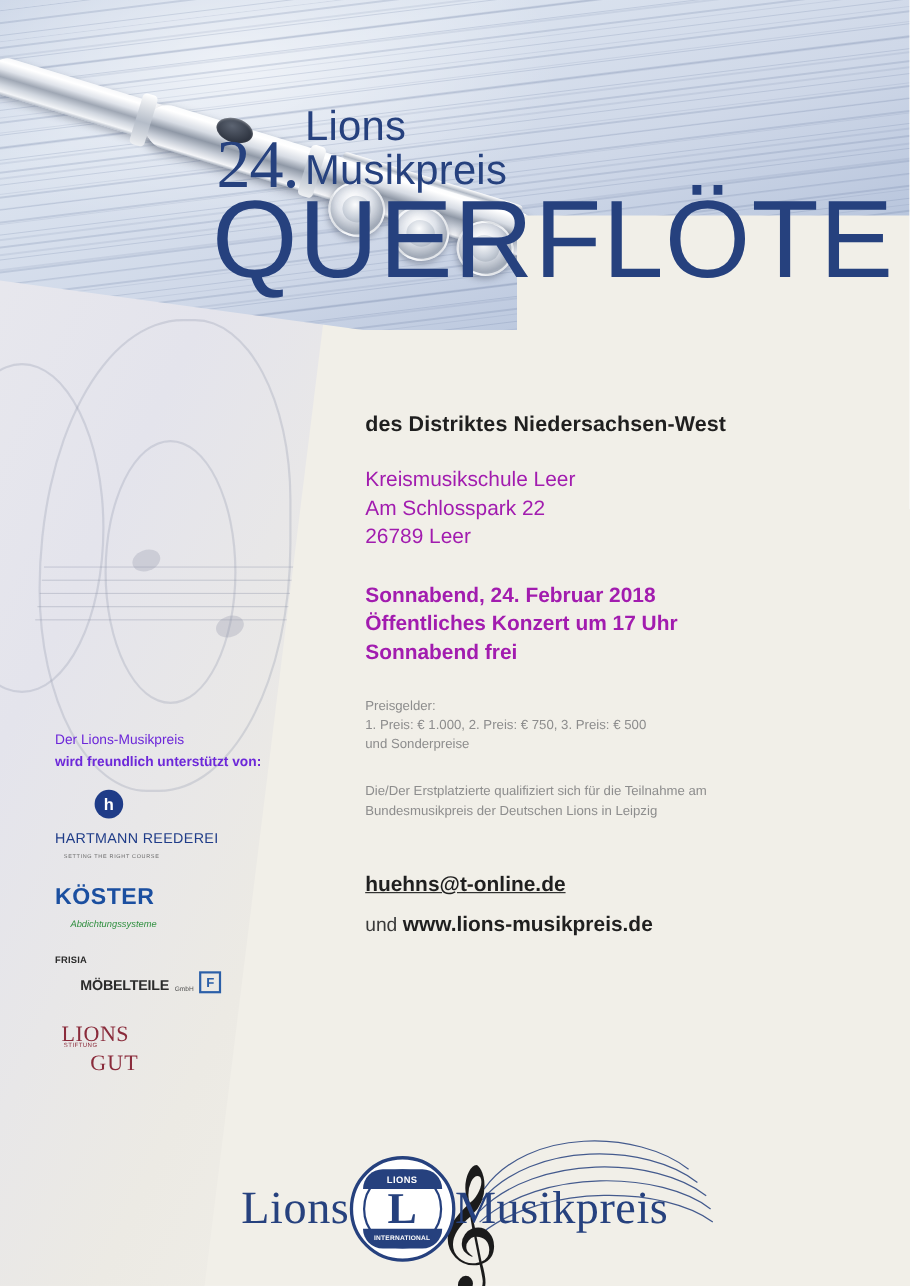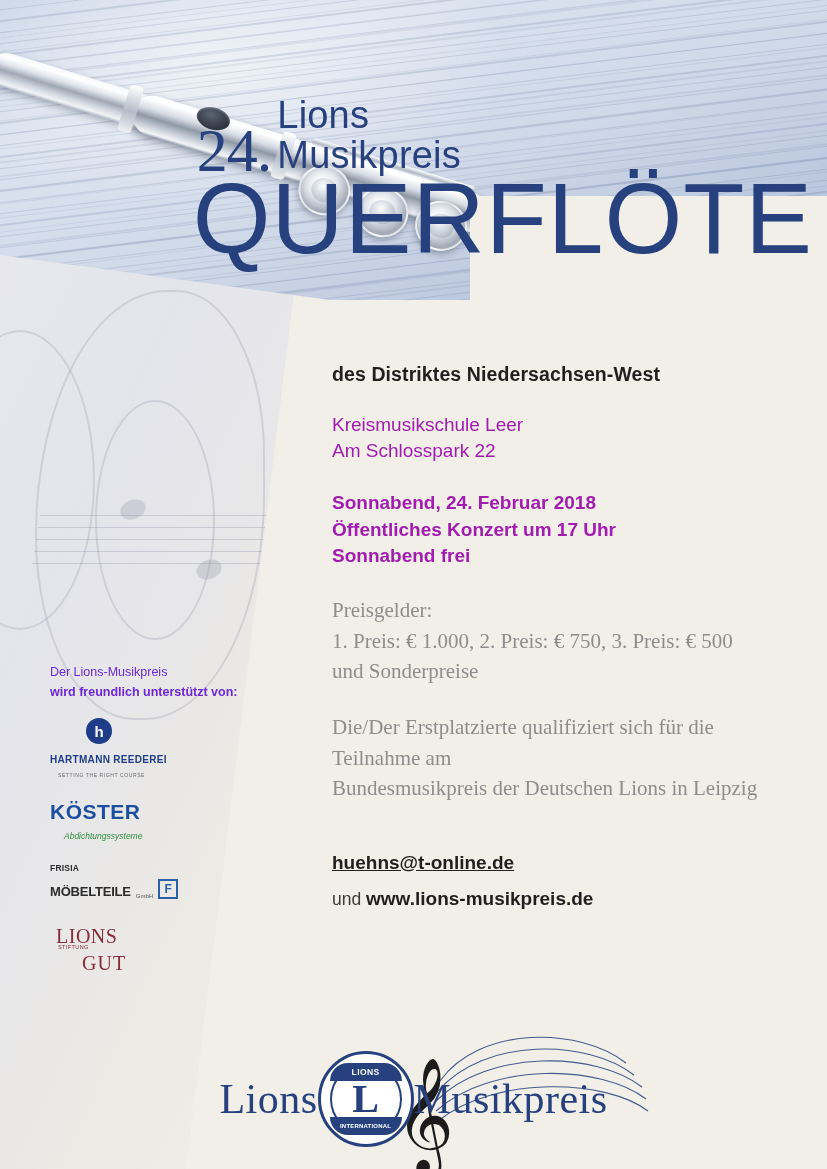--- a/index.html
+++ b/index.html
@@ -171,43 +171,42 @@
     line-height: .9;
     font-weight: 400;
     color: #26417e;
     margin-top: -2px;
     margin-left: -4px;
   }
 
   
   .body-text {
     position: absolute;
-    left: 332px; top: 363px;
+    left: 332px; top: 375px;
     width: 470px;
     color: #2b2b2b;
   }
   .b-strong {
     font-size: 19.5px;
     font-weight: bold;
     color: #1f1f1f;
     letter-spacing: .1px;
   }
   .b-block {
     margin-top: 26px;
     font-size: 19px;
     line-height: 1.38;
     color: #a21caf;
   }
   .b-block.bold { font-weight: bold; }
   .b-small {
     margin-top: 26px;
-    font-size: 21px;
+    font-size: 12px;
     line-height: 1.45;
     color: #8d8d8d;
-    font-family: Liberation Serif, serif;
   }
   .b-contact {
     margin-top: 48px;
     font-size: 17.5px;
     color: #3a3a3a;
   }
   .b-contact .mail {
     display: block;
     margin-top: 14px;
     font-size: 19px;
@@ -244,29 +243,29 @@
   .sp-hartmann .mark {
     width: 26px; height: 26px;
     border-radius: 50%;
     background: #1f3c88;
     color: #fff;
     font-size: 15px;
     font-weight: bold;
     display: flex; align-items: center; justify-content: center;
     margin-left: 36px;
   }
-  .sp-hartmann .t1 { font-size: 10px; font-weight: bold; color: #1f3c88; letter-spacing: .3px; margin-top: 4px; }
+  .sp-hartmann .t1 { font-size: 13px; font-weight: normal; color: #1f3c88; letter-spacing: .3px; margin-top: 4px; }
   .sp-hartmann .t2 { font-size: 5px; color: #6a6a6a; letter-spacing: .6px; margin-top: 1px; margin-left: 8px;}
   .sp-koester { flex-direction: column; align-items: flex-start; margin-top: 22px; }
   .sp-koester .t1 { font-size: 21px; font-weight: bold; color: #1b4fa0; letter-spacing: .5px; }
   .sp-koester .t2 { font-size: 8.5px; color: #2f8f3f; font-style: italic; margin-left: 14px; margin-top: 1px; }
   .sp-frisia { flex-direction: column; align-items: flex-start; margin-top: 22px; }
   .sp-frisia .row { display: flex; align-items: flex-end; gap: 5px; }
   .sp-frisia .t1 { font-size: 8.5px; font-weight: bold; color: #2b2b2b; letter-spacing: .2px; }
-  .sp-frisia .t2 { font-size: 13px; font-weight: bold; color: #2b2b2b; letter-spacing: -.2px; }
+  .sp-frisia .t2 { font-size: 13px; font-weight: bold; color: #2b2b2b; letter-spacing: -.2px; margin-left: 23px; }
   .sp-frisia .t3 { font-size: 6px; color: #555; }
   .sp-frisia .box {
     width: 20px; height: 20px;
     border: 2px solid #2b5fa8;
     color: #2b5fa8;
     font-size: 12px; font-weight: bold;
     display: flex; align-items: center; justify-content: center;
   }
   .sp-kultur { flex-direction: column; align-items: flex-start; margin-top: 26px; margin-left: 6px; }
   .sp-kultur .t1 {
@@ -401,20 +400,21 @@
     </div>
     <div class="querfloete">QUERFLÖTE</div>
   </div>
 
   <div class="body-text">
     <div class="b-strong">des Distriktes Niedersachsen-West</div>
 
     <div class="b-block">
       <div>Kreismusikschule Leer</div>
       <div>Am Schlosspark 22</div>
+      <div>26789 Leer</div>
     </div>
 
     <div class="b-block bold">
       <div>Sonnabend, 24. Februar 2018</div>
       <div>Öffentliches Konzert um 17 Uhr</div>
       <div>Sonnabend frei</div>
     </div>
 
     <div class="b-small">
       <div>Preisgelder:</div>

